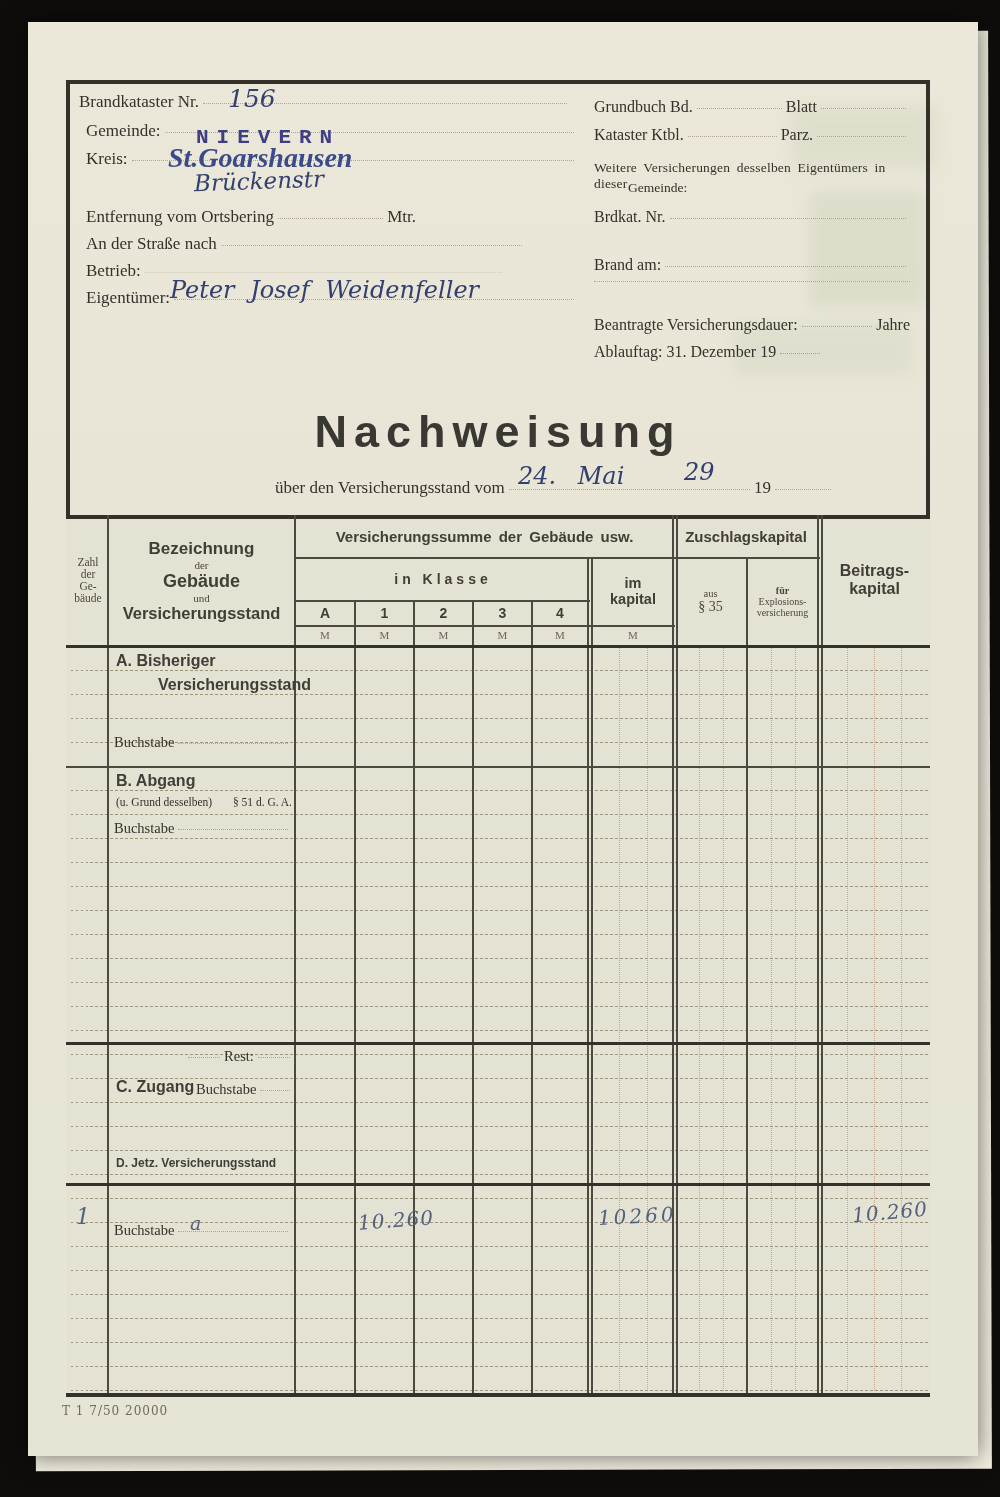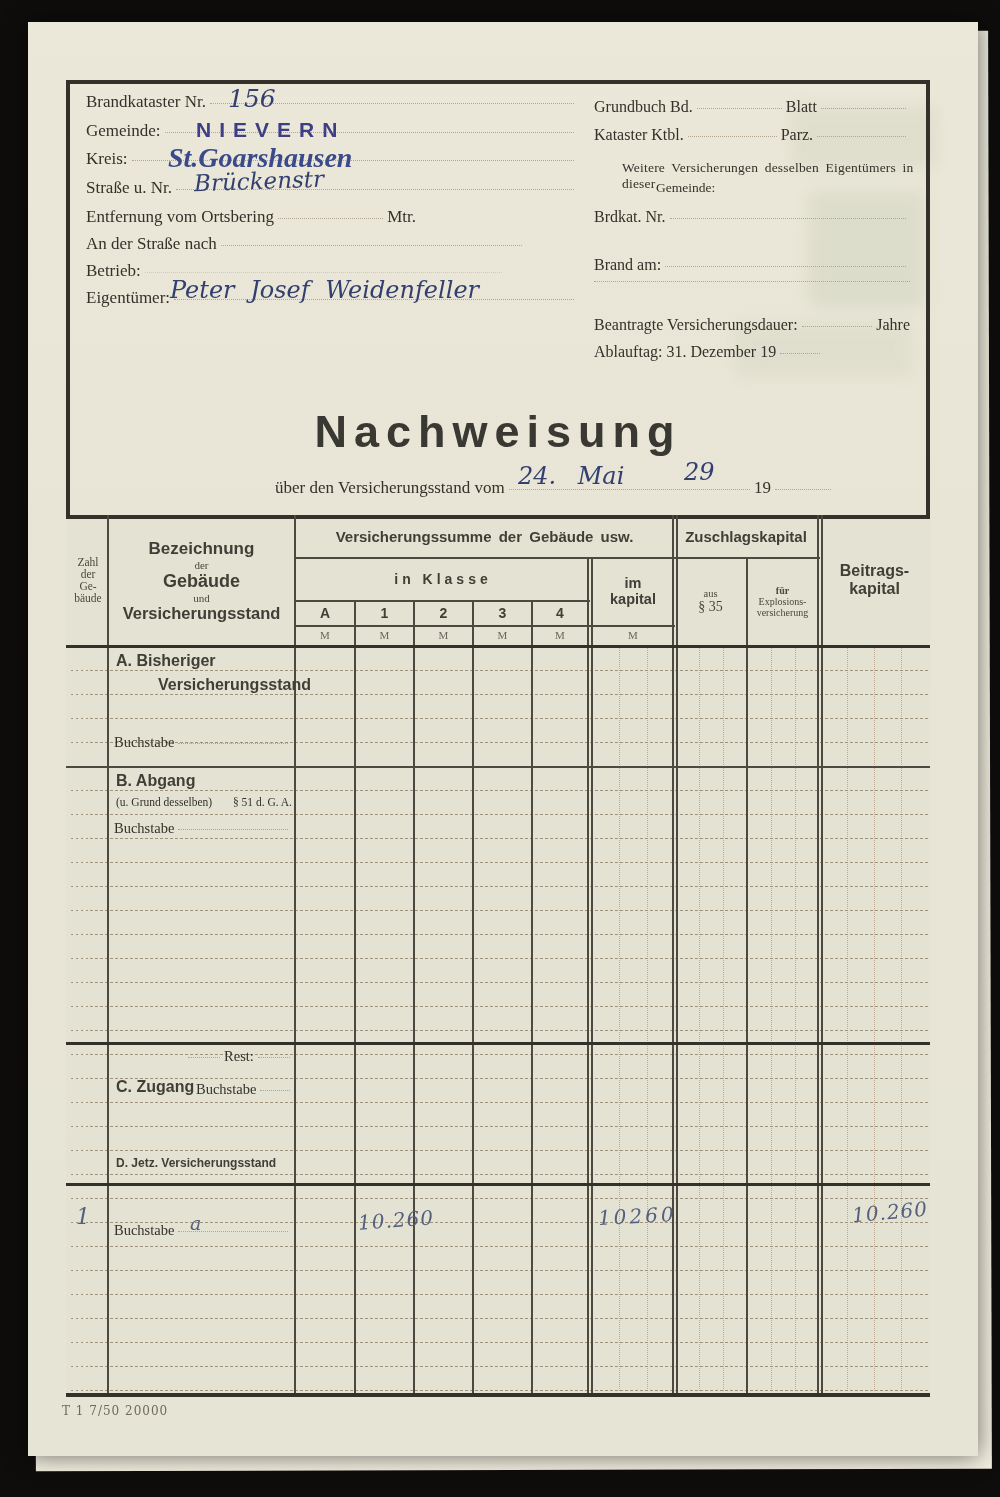--- a/index.html
+++ b/index.html
@@ -11,26 +11,26 @@
          background:linear-gradient(180deg,#ece8d9 0%,#e8e5d6 35%,#e6e4d4 100%);
          box-shadow:0 0 22px rgba(0,0,0,.55);}
   .ghost{position:absolute;background:#8fa383;filter:blur(8px);border-radius:6px;}
   .frame{position:absolute;left:38px;top:58px;width:864px;height:1317px;}
   .bl{position:absolute;background:#4c4940;}
   .bd{position:absolute;background:#33312a;}
   .vdouble{position:absolute;width:6px;border-left:2px solid #4c4940;border-right:2px solid #4c4940;box-sizing:border-box;}
   .frow{position:absolute;display:flex;align-items:baseline;}
   .lbl{font-family:"Liberation Serif",serif;font-size:17px;color:#34312a;white-space:nowrap;}
   .lbl.sm{font-size:16px;text-align:center;}
-  .lbl.xs{font-size:13.5px;margin-left:28px;}
+  .lbl.xs{font-size:13.5px;}
   .dots{flex:1 1 auto;border-bottom:1.6px dotted #a89b83;opacity:.85;transform:translateY(-3px);min-width:8px;margin:0 4px;}
   .dots.fixed{flex:0 0 auto;}
   .hw{position:absolute;font-family:"DejaVu Serif",serif;font-style:italic;color:#33406f;white-space:nowrap;}
   .hwp{position:absolute;font-family:"DejaVu Serif",serif;font-style:italic;color:#53607e;white-space:nowrap;}
-  .stamp{position:absolute;font-family:Liberation Sans, sans-serif;font-weight:700;color:#3d3e84;white-space:nowrap;}
+  .stamp{position:absolute;font-family:Liberation Mono, monospace;font-weight:700;color:#3d3e84;white-space:nowrap;margin-top:8px;}
   .stamp2{position:absolute;font-family:"Liberation Serif",serif;font-style:italic;font-weight:600;color:#3b4a8a;white-space:nowrap;}
   .title{position:absolute;left:0;width:100%;text-align:center;font-family:"Liberation Sans",sans-serif;
          font-weight:700;color:#3a3832;}
   .hc{position:absolute;display:flex;flex-direction:column;align-items:center;justify-content:center;text-align:center;}
   .bsans{font-family:"Liberation Sans",sans-serif;font-weight:700;color:#403e36;}
   .serifsm{font-family:"Liberation Serif",serif;color:#4a473e;}
   .table-bg{position:absolute;left:0px;top:435px;width:864px;height:878px;background:#e4e2d2;}
   .dotgrid{position:absolute;left:2px;top:567px;width:860px;height:744px;
     background-image:
       repeating-linear-gradient(to right,#e4e2d2 0 2.5px,rgba(228,226,210,0) 2.5px 5px),
@@ -54,42 +54,38 @@
     <div class="ghost" style="left:780px;top:168px;width:118px;height:118px;opacity:.14;"></div>
     <div class="ghost" style="left:705px;top:300px;width:180px;height:55px;opacity:.10;"></div>
 
     <div class="frame">
 
       <div class="bd" style="left:0;top:0;width:864px;height:4px;"></div>
       <div class="bd" style="left:0;top:1313px;width:864px;height:4px;"></div>
       <div class="bd" style="left:0;top:0;width:4px;height:1317px;"></div>
       <div class="bd" style="left:860px;top:0;width:4px;height:1317px;"></div>
 
-      <div class="frow" style="left:20px;top:12px;width:492px;">
+      <div class="frow" style="left:13px;top:12px;width:492px;">
         <span class="lbl">Brandkataster Nr.</span>
         <span class="dots"></span>
       </div>
       <div class="hw" style="left:162px;top:4px;font-size:25px;">156</div>
 
       <div class="frow" style="left:20px;top:41px;width:492px;">
         <span class="lbl">Gemeinde:</span>
         <span class="dots"></span>
       </div>
       <div class="stamp" style="left:130px;top:38px;font-size:21px;letter-spacing:8px;">NIEVERN</div>
 
       <div class="frow" style="left:20px;top:69px;width:492px;">
         <span class="lbl">Kreis:</span>
         <span class="dots"></span>
       </div>
       <div class="stamp2" style="left:102px;top:62px;font-size:28px;">St.Goarshausen</div>
 
-      <div class="frow" style="left:20px;top:98px;width:492px;">
-        <span class="lbl">Straße u. Nr.</span>
-        <span class="dots"></span>
-      </div>
       <div class="hw" style="left:128px;top:88px;font-size:23px;transform:rotate(-2deg);">Brückenstr</div>
 
       <div class="frow" style="left:20px;top:154px;width:440px;">
         <span class="lbl">An der Straße nach</span>
         <span class="dots"></span>
       </div>
 
       <div class="frow" style="left:20px;top:127px;width:330px;">
         <span class="lbl">Entfernung vom Ortsbering</span>
         <span class="dots"></span>

